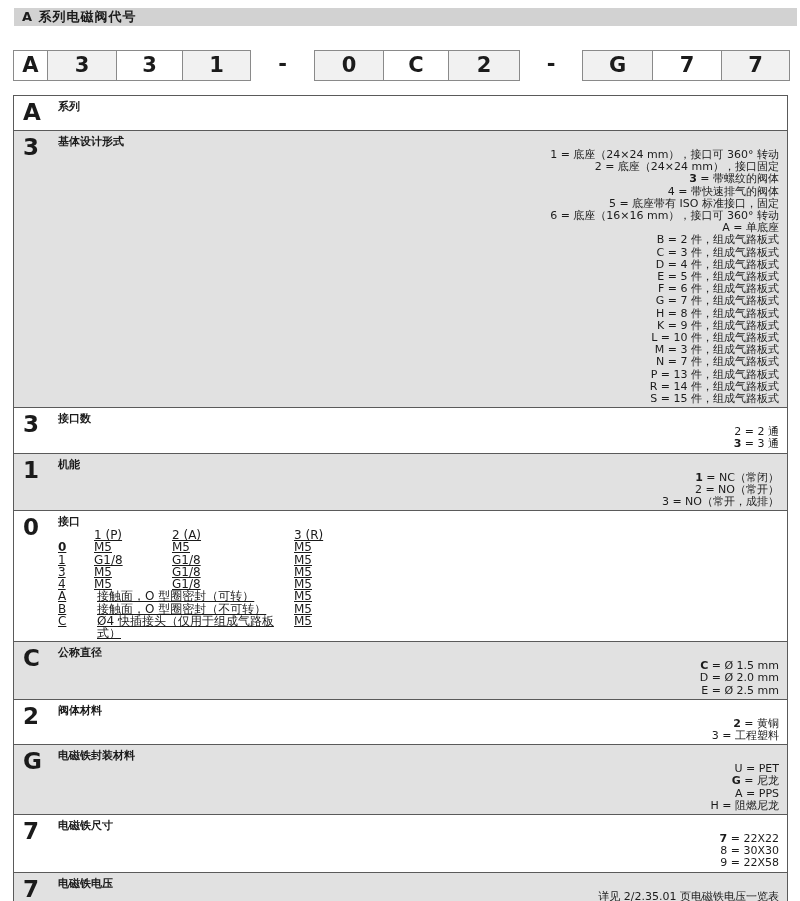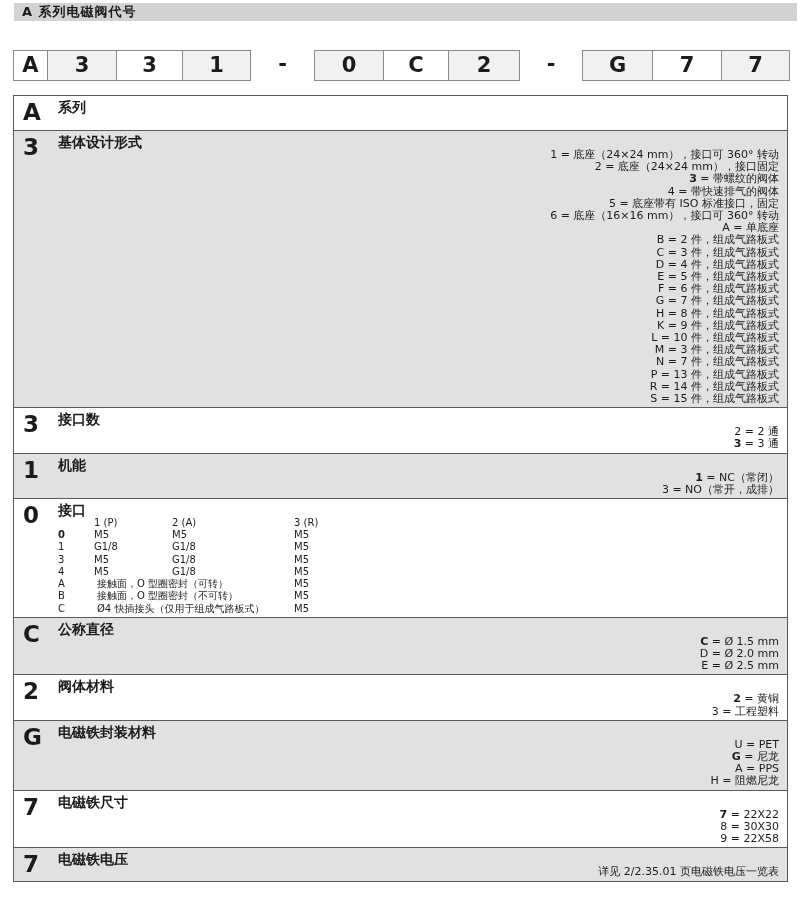--- a/index.html
+++ b/index.html
@@ -7,21 +7,21 @@
     width: 800px; height: 901px;
     background: #ffffff;
     font-family: "DejaVu Sans", "Liberation Sans", sans-serif;
     color: #1b1b1b;
     overflow: hidden;
     position: relative;
   }
   
   .title-bar {
     position: absolute; left: 8px; top: 3px; width: 789px; height: 23px;
-    display: flex; align-items: flex-start;
+    display: flex; align-items: flex-end;
   }
   .title-accent { width: 6px; background: #141414; }
   .title-strip {
     flex: 1; background: var(--title-bg, #d2d2d2);
     display: flex; align-items: center;
   }
   .title-text { font-size: 13px; font-weight: bold; padding-left: 8px; letter-spacing: 1px; }
 
   
   .code-row {
@@ -44,26 +44,26 @@
     background: #fff;
   }
   .section { display: flex; min-height: 34px; background: #fff; }
   .section.shade { background: var(--section-shade, #e1e1e1); }
   .section + .section { border-top: 1px solid var(--border-dark, #5a5a5a); }
   .sec-code {
     width: 44px; padding: 3px 0 0 9px;
     font-size: 23px; font-weight: bold; line-height: 26px;
   }
   .sec-content { flex: 1; padding: 4px 8px 2px 0; }
-  .sec-title { font-size: 14px; font-weight: bold; line-height: 14px; }
+  .sec-title { font-size: 11px; font-weight: bold; line-height: 14px; }
   .sec-item, .sec-note { font-size: 11px; line-height: 12.2px; white-space: pre; text-align: right; }
   .sec-item .k.sel { font-weight: bold; }
 
   
-  .port-row { display: flex; font-size: 10px; line-height: 12.2px; }
+  .port-row { display: flex; font-size: 12px; line-height: 12.2px; text-decoration: underline; }
   .port-row .pk { width: 36px; }
   .port-row .pk.sel { font-weight: bold; }
   .port-row .pp { width: 78px; }
   .port-row .pa { width: 122px; }
   .port-row .ps { width: 200px; padding-left: 3px; }
   .port-row .pr { flex: 1; }
 </style>
 </head>
 <body>
 
@@ -129,20 +129,21 @@
         <div class="sec-title">接口数</div>
         <div class="sec-item"><span class="k">2</span><span class="eq"> = </span><span class="v">2 通</span></div>
         <div class="sec-item"><span class="k sel">3</span><span class="eq"> = </span><span class="v">3 通</span></div>
       </div>
     </div>
     <div class="section shade">
       <div class="sec-code">1</div>
       <div class="sec-content">
         <div class="sec-title">机能</div>
         <div class="sec-item"><span class="k sel">1</span><span class="eq"> = </span><span class="v">NC（常闭）</span></div>
+        <div class="sec-item"><span class="k">2</span><span class="eq"> = </span><span class="v">NO（常开）</span></div>
         <div class="sec-item"><span class="k">3</span><span class="eq"> = </span><span class="v">NO（常开，成排）</span></div>
       </div>
     </div>
     <div class="section">
       <div class="sec-code">0</div>
       <div class="sec-content">
         <div class="sec-title">接口</div>
         <div class="port-row">
           <span class="pk"></span>
           <span class="pp">1 (P)</span>

